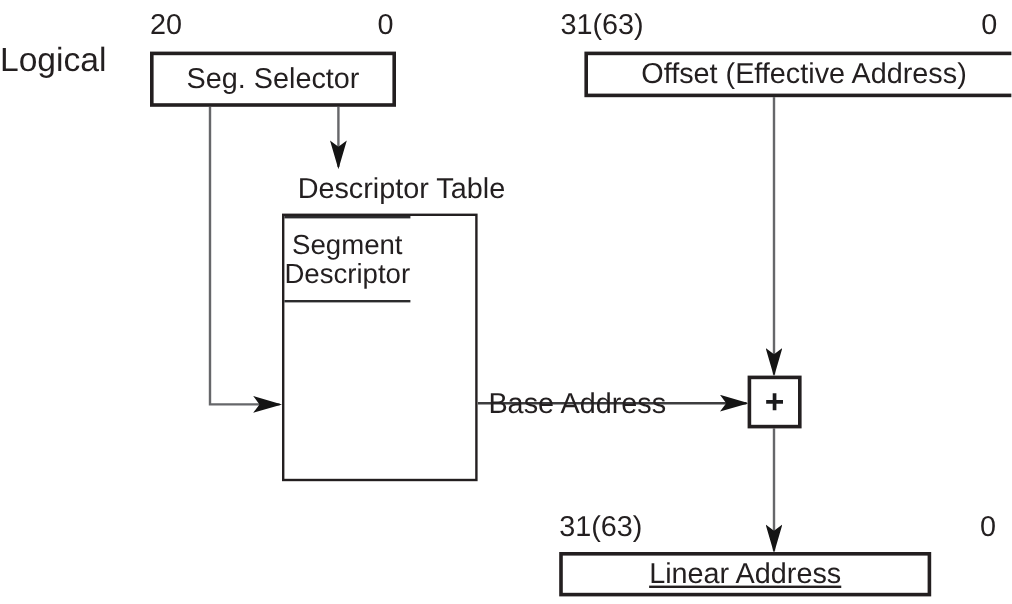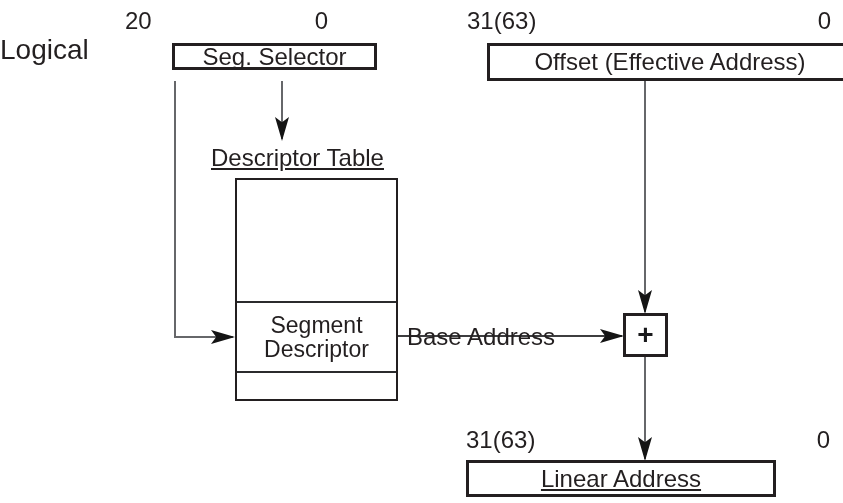--- a/index.html
+++ b/index.html
@@ -62,21 +62,21 @@
   .dtable {
     position: absolute;
     left: 235px;
     top: 178px;
     width: 163px;
     height: 223px;
     box-sizing: border-box;
     border: 2px solid #231f20;
     background: #ffffff;
     display: flex;
-    flex-direction: column;
+    flex-direction: row;
     z-index: 2;
   }
   .dtable .row-empty-top   { height: 121px; flex: none; }
   .dtable .row-segdesc {
     flex: none;
     height: 72px;
     box-sizing: border-box;
     border-top: 2px solid #2b2b2d;
     border-bottom: 2px solid #2b2b2d;
     display: flex;
@@ -86,26 +86,25 @@
     font-size: 23px;
     line-height: 24px;
     text-align: center;
   }
   .dtable .row-empty-bottom { flex: 1; }
   .dtitle {
     position: absolute;
     left: 211px;
     top: 145px;
     width: 210px;
-    text-align: left;
+    text-align: right;
     font-size: 24px;
     line-height: 26px;
     white-space: nowrap;
     z-index: 2;
-    text-decoration: underline;
   }
   .adder {
     position: absolute;
     left: 623px;
     top: 313px;
     width: 45px;
     height: 44px;
     box-sizing: border-box;
     border: 3px solid #231f20;
     background: #ffffff;
@@ -143,21 +142,21 @@
 
   <div class="logical">
     <div>Logical</div>
   </div>
 
   <div class="bits" style="left:125px; top:9px; width:203px;">
     <span>20</span>
     <span>0</span>
   </div>
 
-  <div class="box" style="left:125px; top:43px; width:205px; height:27px;margin-left:47px;">
+  <div class="box" style="left:125px; top:43px; width:205px; height:46px;">
     <span>Seg. Selector</span>
   </div>
 
   <div class="bits" style="left:467px; top:9px; width:364px;">
     <span>31(63)</span>
     <span>0</span>
   </div>
 
   <div class="box" style="left:467px; top:43px; width:366px; height:38px;margin-left:20px;">
     <span>Offset (Effective Address)</span>

